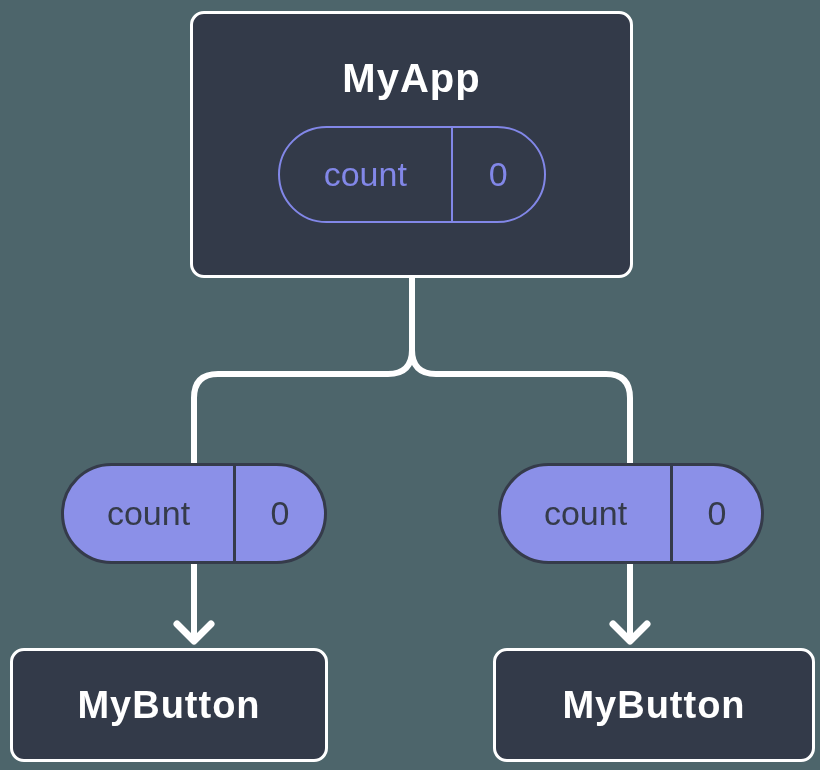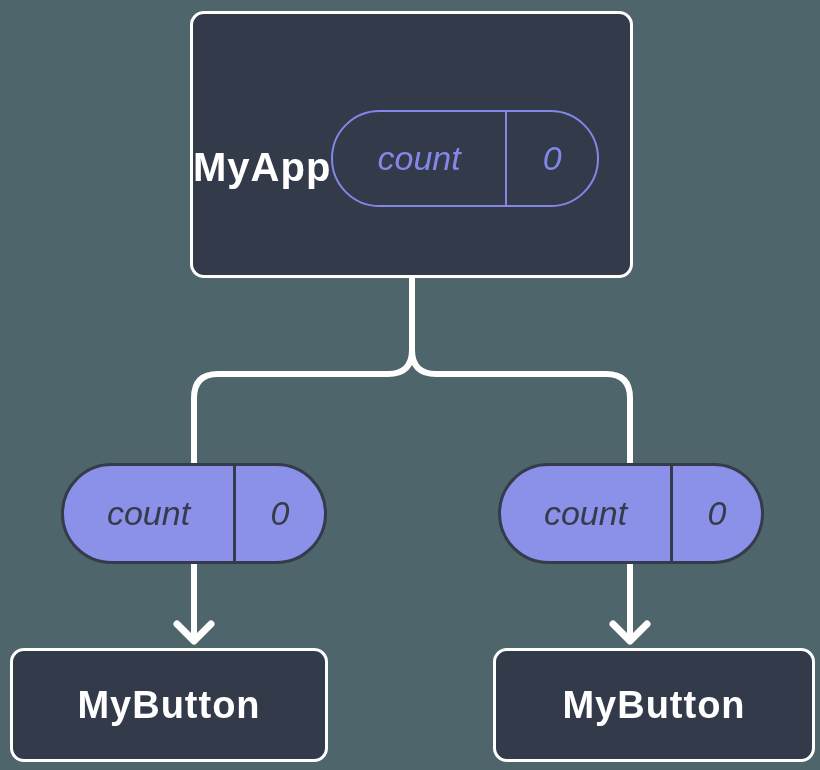--- a/index.html
+++ b/index.html
@@ -16,21 +16,21 @@
   .node {
     position: absolute;
     background: #333a49;
     border: 3px solid #ffffff;
     border-radius: 14px;
     box-sizing: border-box;
     z-index: 2;
   }
   .node-root {
     left: 190px; top: 11px; width: 443px; height: 267px;
-    display: flex; flex-direction: row; align-items: center;
+    display: flex; flex-direction: column; align-items: center;
   }
   .node-title {
     margin-top: 44px;
     color: #ffffff;
     font-size: 40px; font-weight: 600;
     line-height: 40px; letter-spacing: 1px;
   }
   .node-child {
     top: 648px; height: 114px;
     display: flex; align-items: center; justify-content: center;
@@ -41,21 +41,21 @@
   .node-child-right { left: 493px; width: 322px; }
 
   .pill {
     display: flex;
     box-sizing: border-box;
     border-radius: 60px;
     overflow: hidden;
   }
   .pill-section {
     display: flex; align-items: center; justify-content: center;
-    font-size: 34px; font-weight: 500; font-style: italic;
+    font-size: 34px; font-weight: 500;
   }
   .pill-name  { flex: 0 0 65%; }
   .pill-value { flex: 1 1 auto; }
 
   .pill-outline {
     margin-top: 28px;
     width: 268px; height: 97px;
     border: 2px solid #8287e8;
     color: #8287e8;
     background: transparent;

